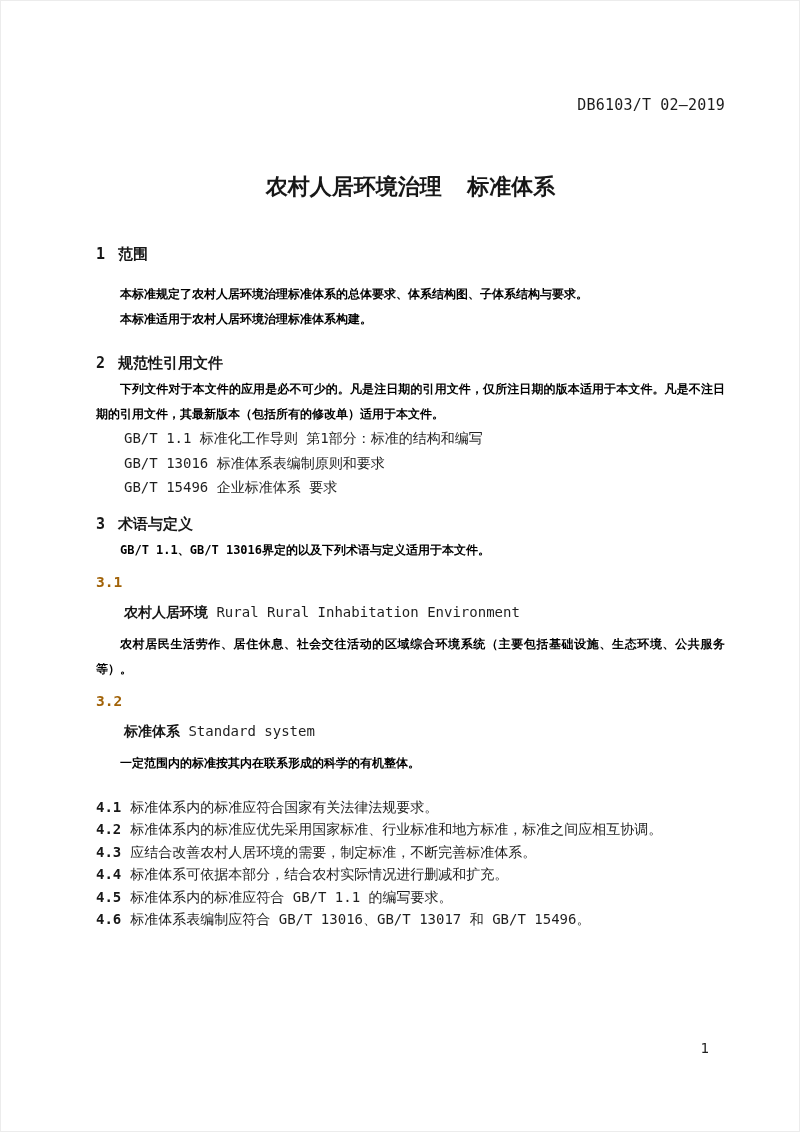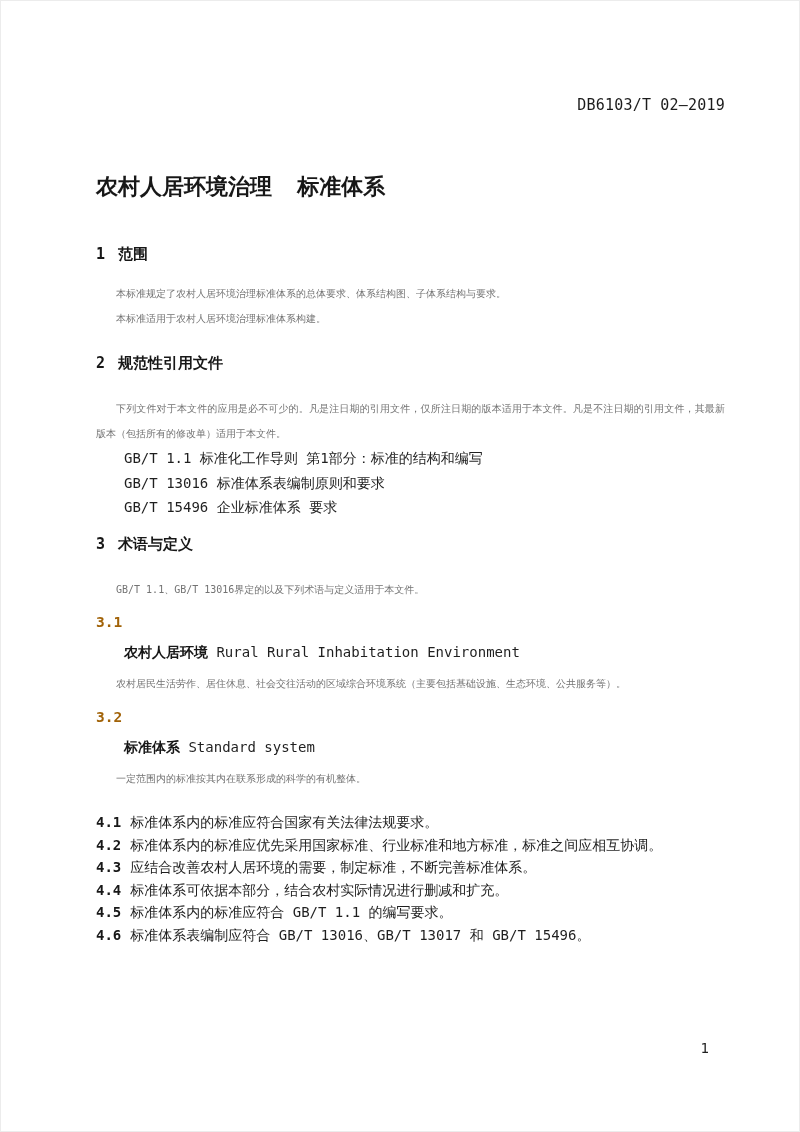--- a/index.html
+++ b/index.html
@@ -19,46 +19,48 @@
   .doc-code {
     padding-top:94px;
     text-align:right;
     font-size:15px;
     line-height:21px;
     letter-spacing:0.2px;
     color:#1c1c1c;
   }
   .title {
     margin-top:56px;
+    text-align:center;
     font-size:22px;
     line-height:30px;
     font-weight:700;
     word-spacing:0.55em;
     color:#171717;
   }
   .sec-heading {
     font-size:15px;
     line-height:20px;
     font-weight:700;
     color:#171717;
   }
   .sec-num { display:inline-block; margin-right:13px; }
   .mt-s1 { margin-top:42px; }
   .mt-s2 { margin-top:22px; }
   .mt-s3 { margin-top:14px; }
   .mt-s4 { margin-top:18px; }
   .body-para {
-    font-size:10px;
+    font-size:12px;
     line-height:24.5px;
-    color:#737373;
+    color:#000000;
     text-align:justify;
+    font-weight:bold;
   }
   .indent { text-indent:2em; }
   .mt-para { margin-top:18px; }
-  .mt-intro { margin-top:24px; }
+  .mt-intro { margin-top:4px; }
   .mt-def { margin-top:10px; }
   .ref-line {
     font-size:14px;
     line-height:24.5px;
     margin-left:28px;
     color:#1f1f1f;
   }
   .term-num {
     margin-top:10px;
     font-size:14.5px;

